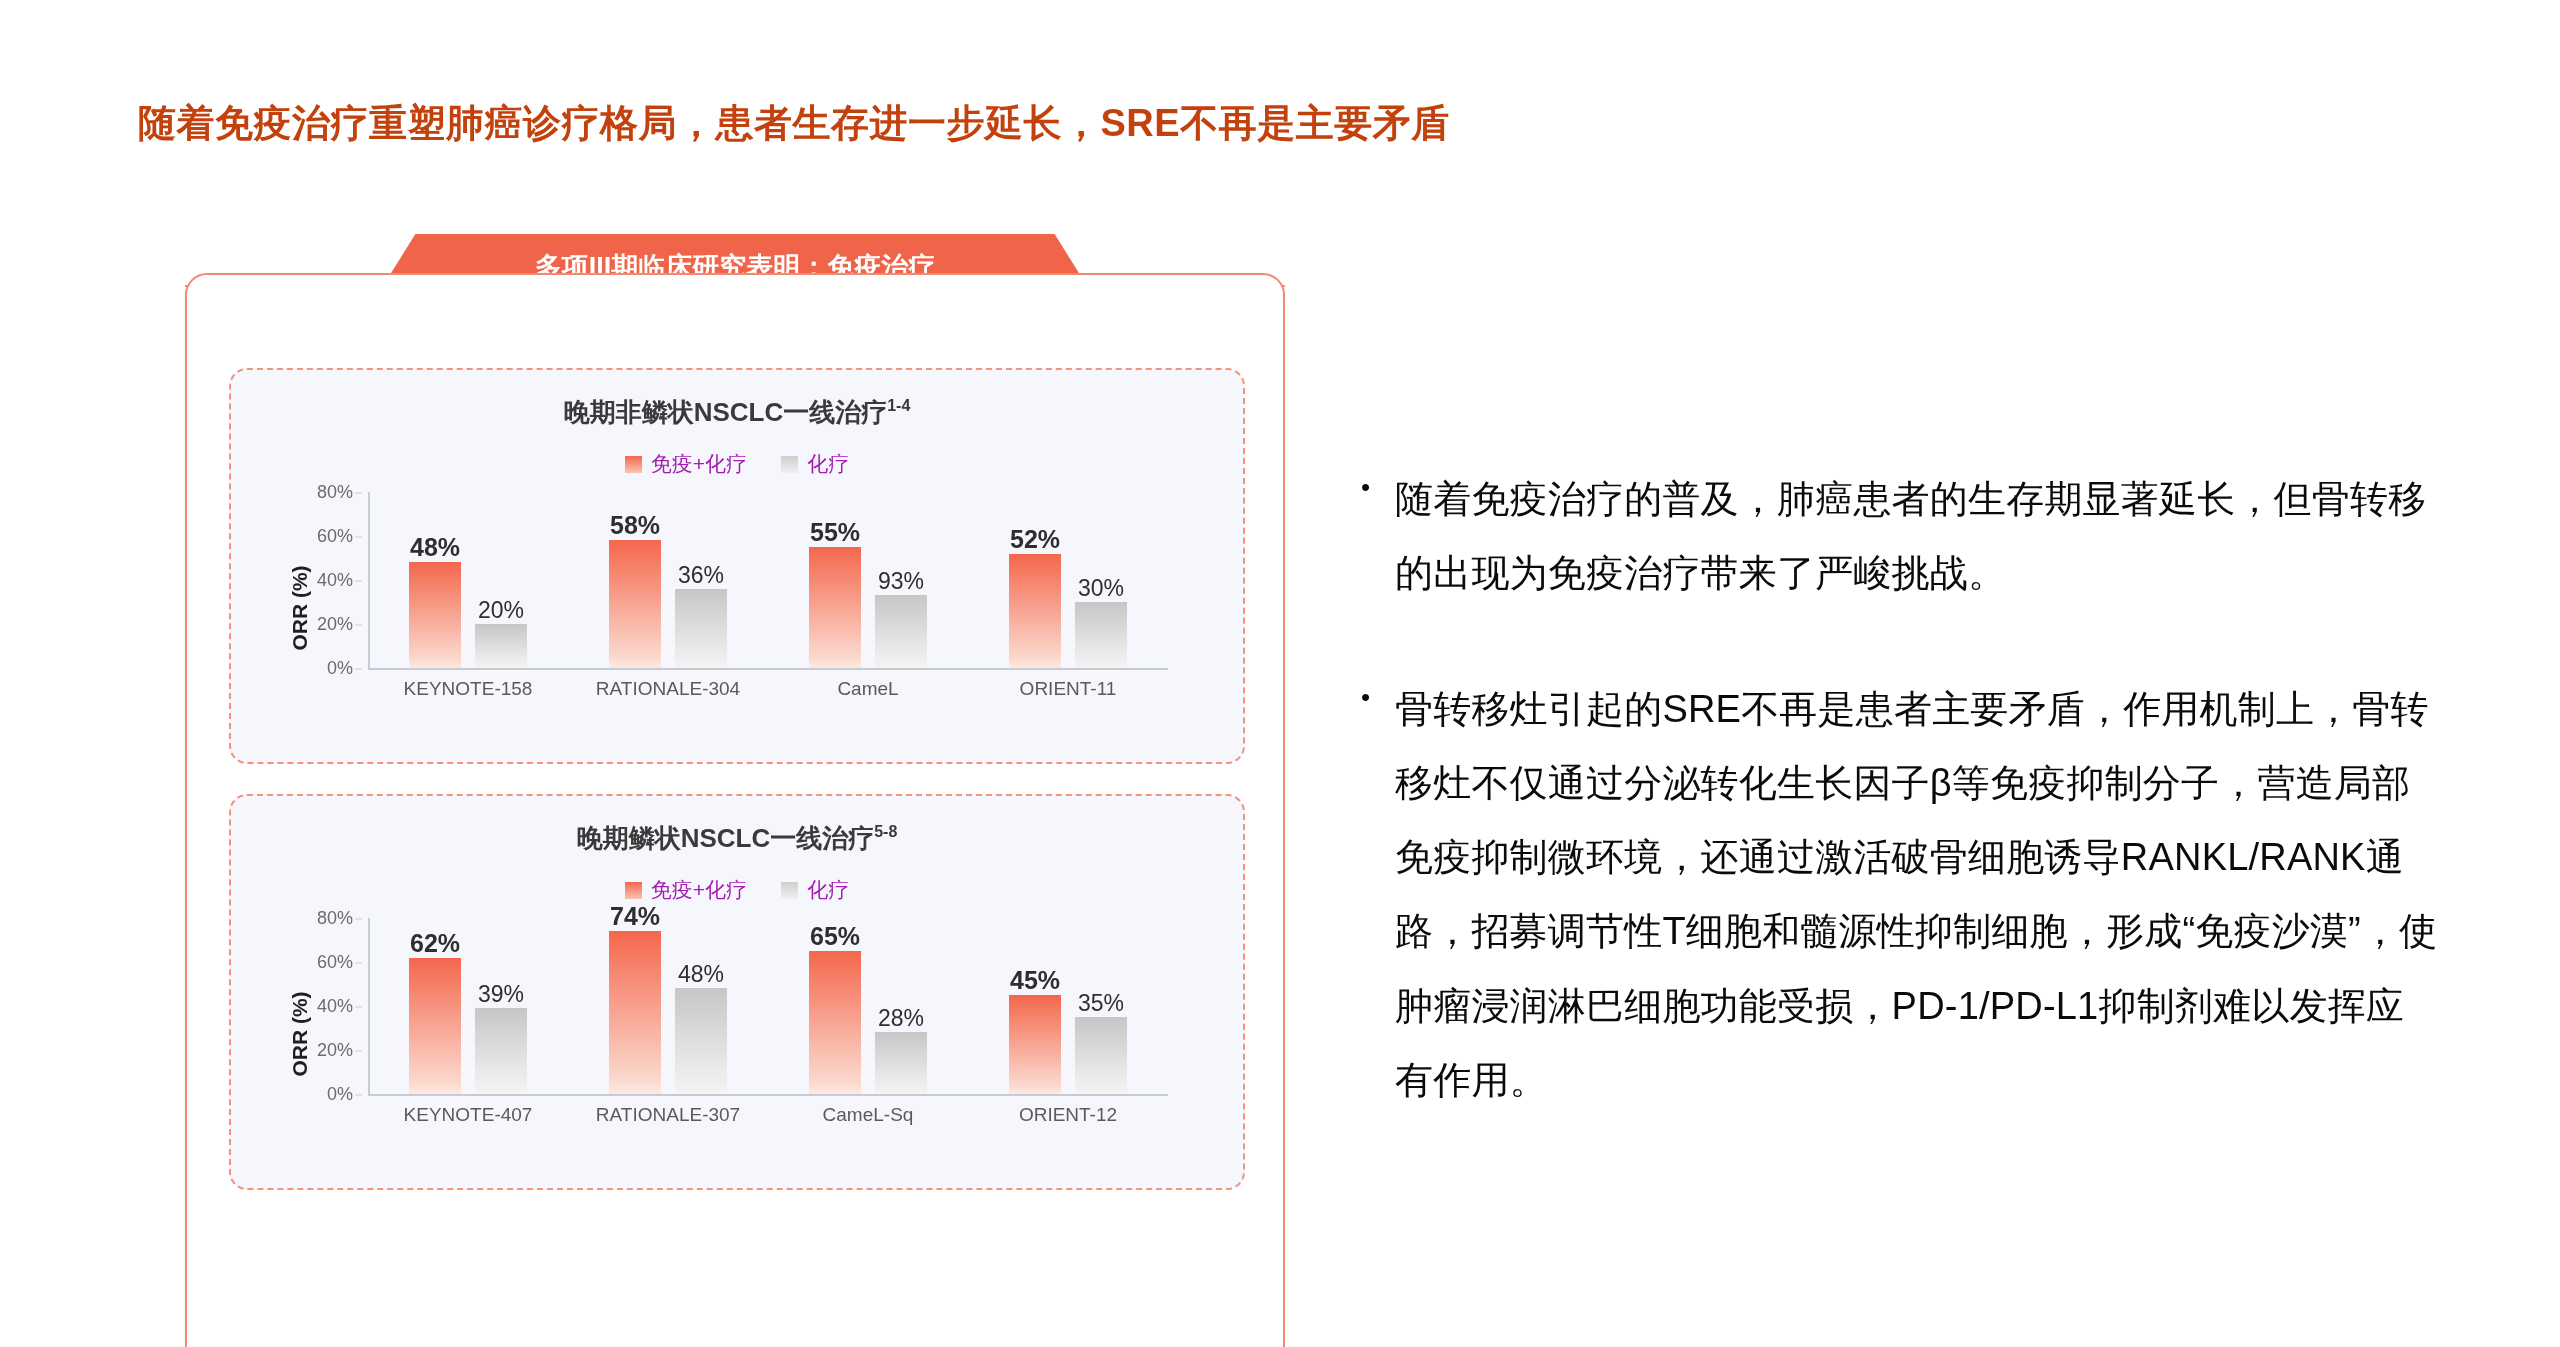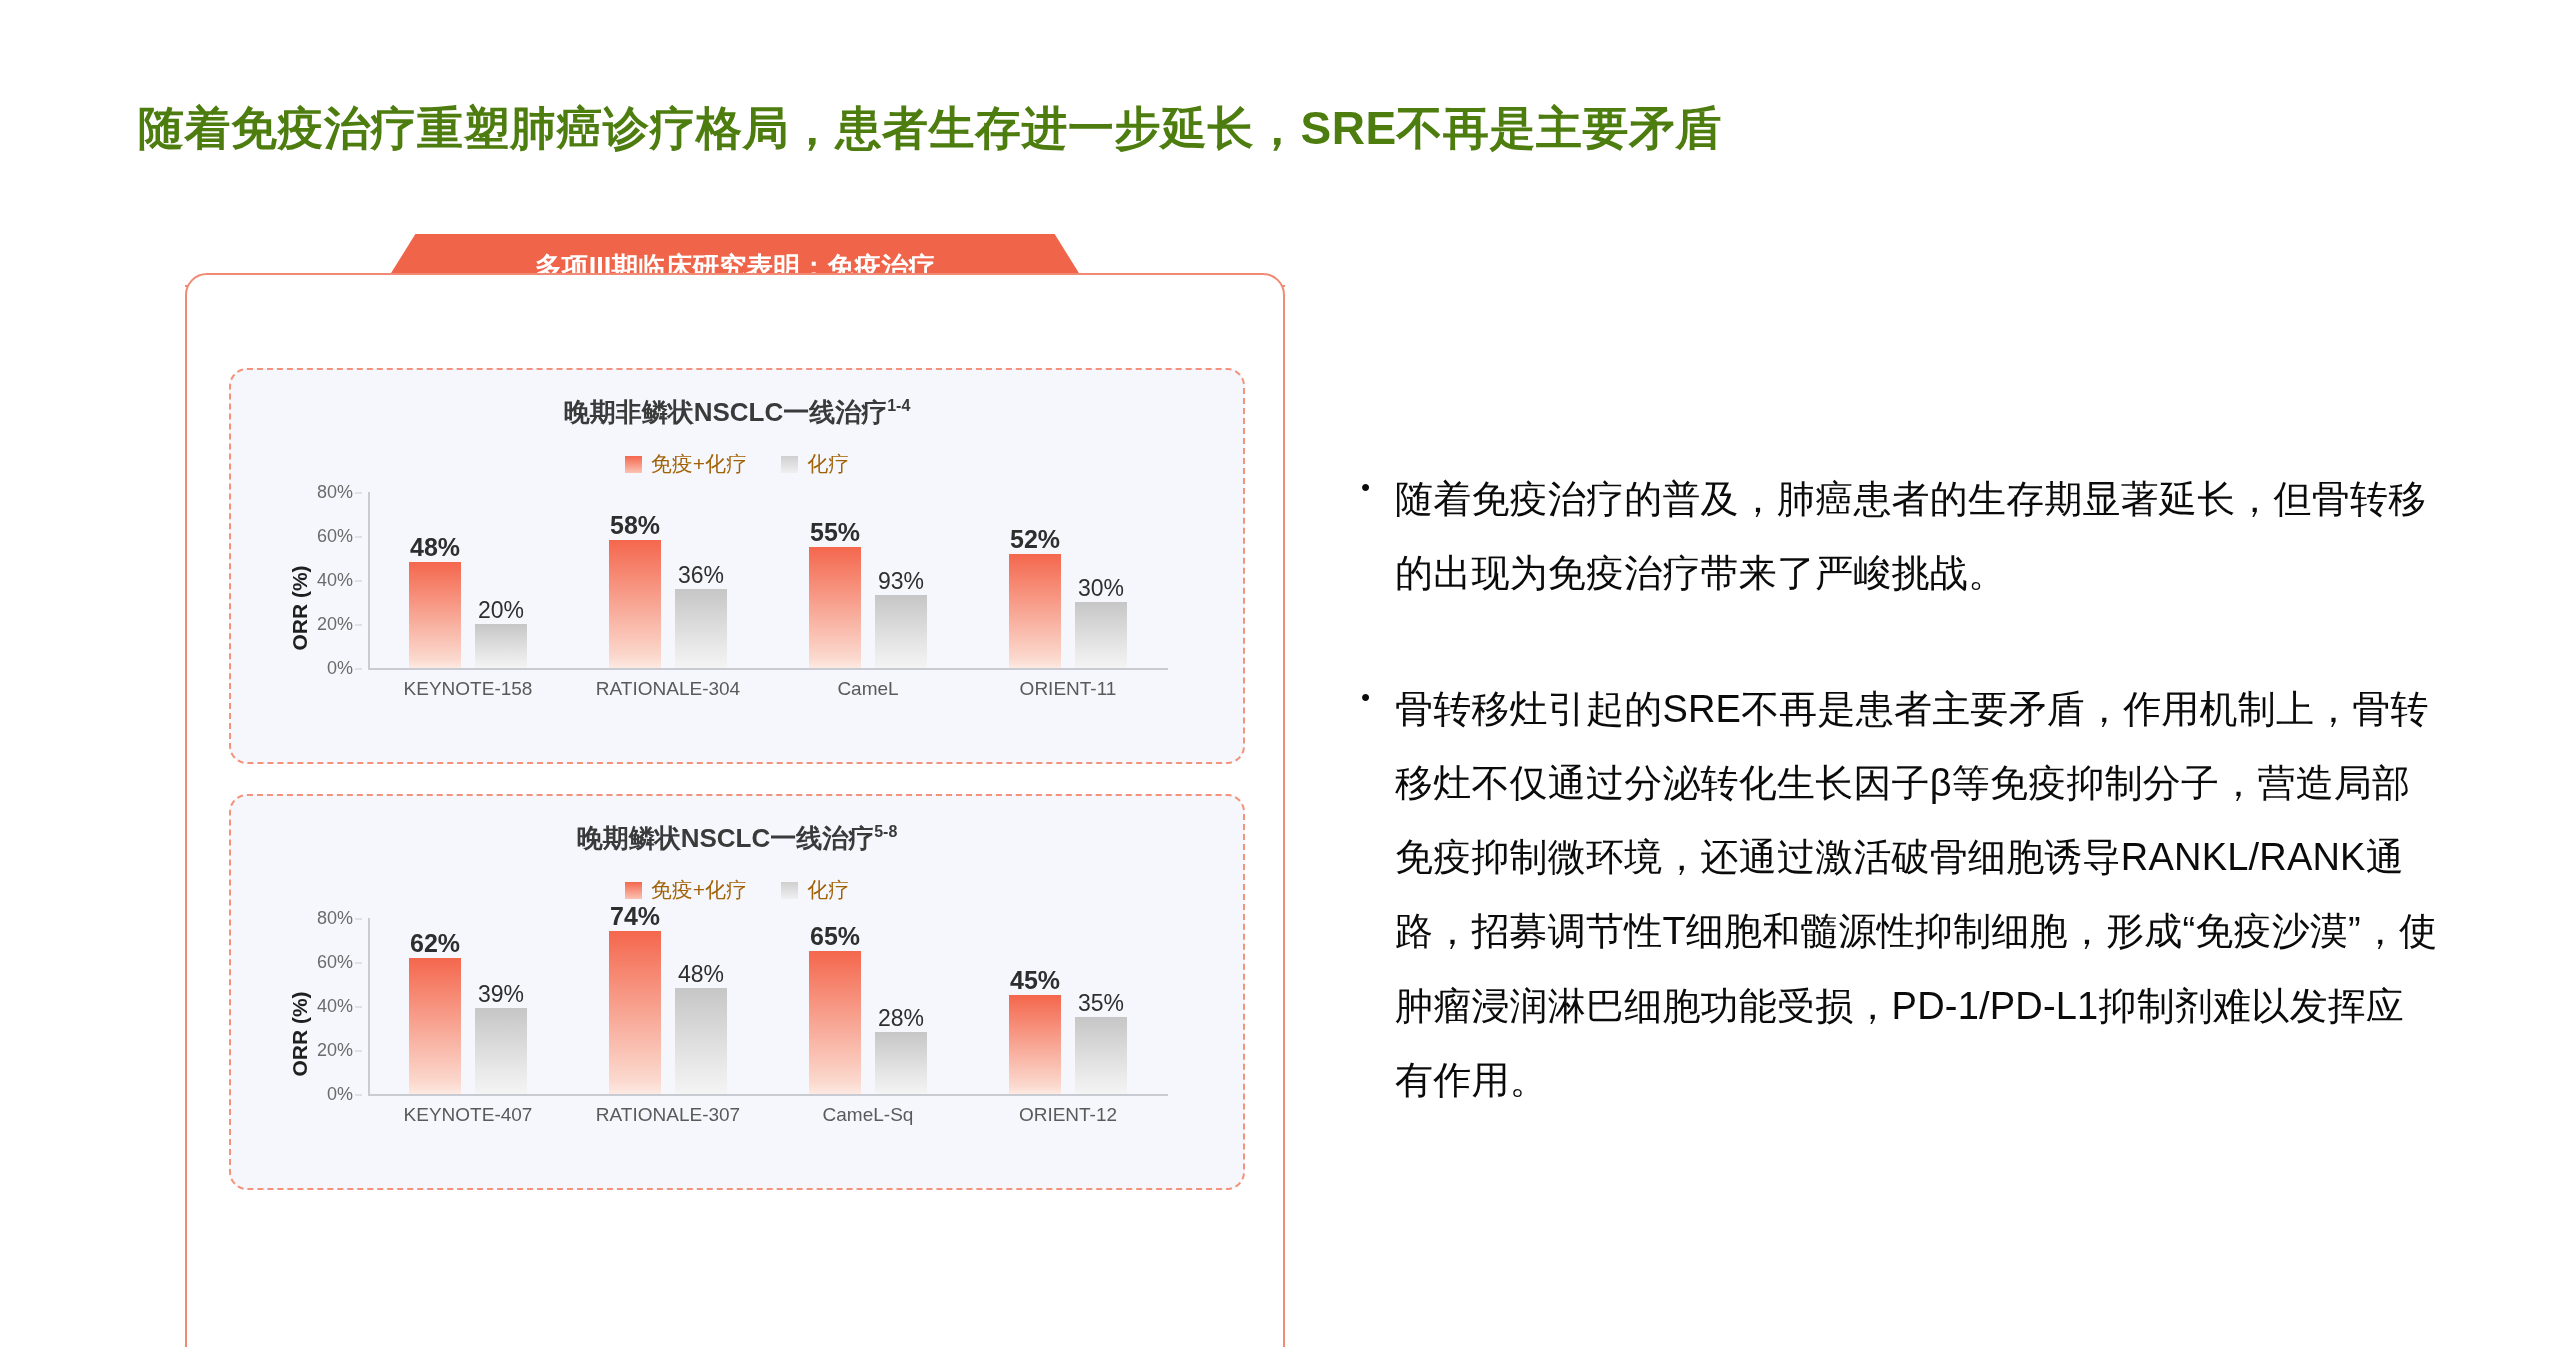--- a/index.html
+++ b/index.html
@@ -17,23 +17,23 @@
     width: 2560px;
     height: 1347px;
     background: #ffffff;
   }
 
   
   .slide-title {
     position: absolute;
     left: 138px;
     top: 98px;
-    font-size: 46px;
+    font-size: 38px;
     font-weight: 700;
-    color: #4d7c0f;
+    color: #c2410c;
     letter-spacing: 0.5px;
     white-space: nowrap;
   }
 
   
   .left-card {
     position: absolute;
     left: 185px;
     top: 273px;
     width: 1100px;
@@ -112,21 +112,21 @@
     justify-content: center;
     align-items: center;
     gap: 34px;
     margin-top: 20px;
   }
   .legend-item {
     display: flex;
     align-items: center;
     gap: 9px;
     font-size: 21px;
-    color: #a16207;
+    color: #a21caf;
   }
   .swatch { width: 17px; height: 17px; display: inline-block; }
   .swatch.imm { background: linear-gradient(180deg, #F4674D 0%, #FBC3B4 100%); }
   .swatch.chemo { background: linear-gradient(180deg, #CFCFCF 0%, #F0F0F0 100%); }
 
   
   .plot {
     position: relative;
     margin: 14px 0 0 0;
     height: 232px;

